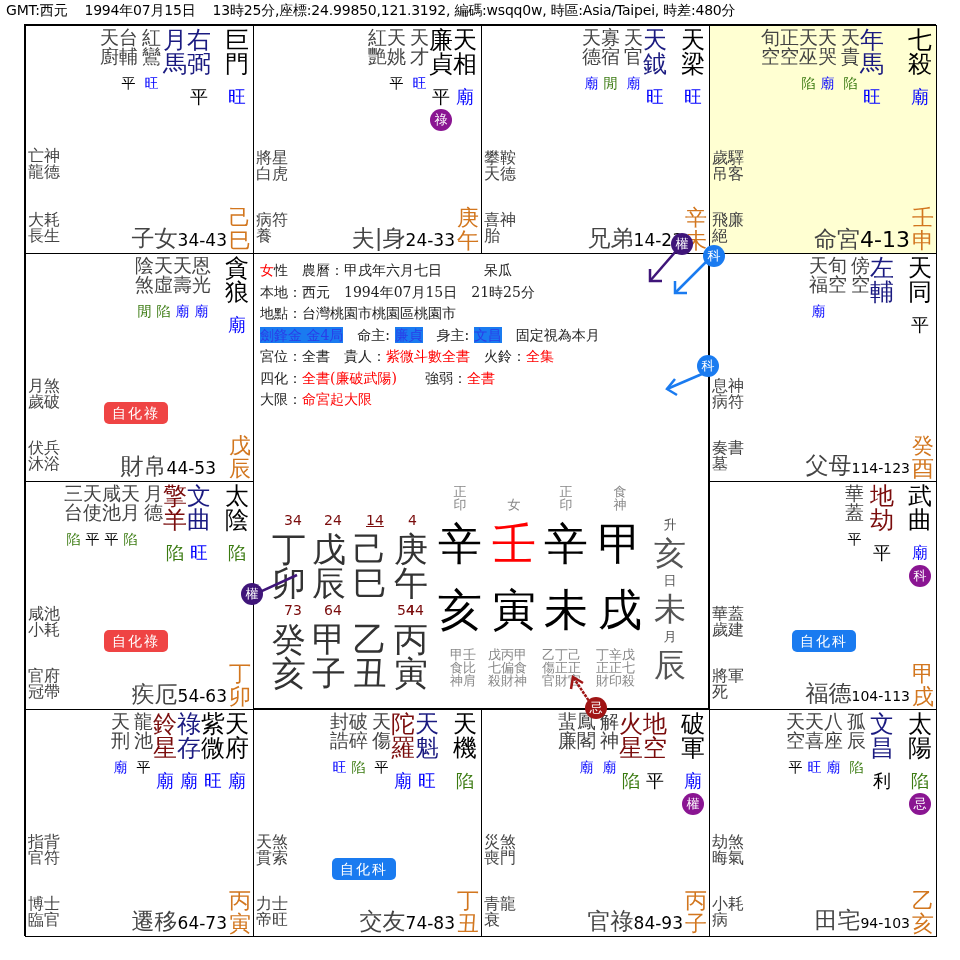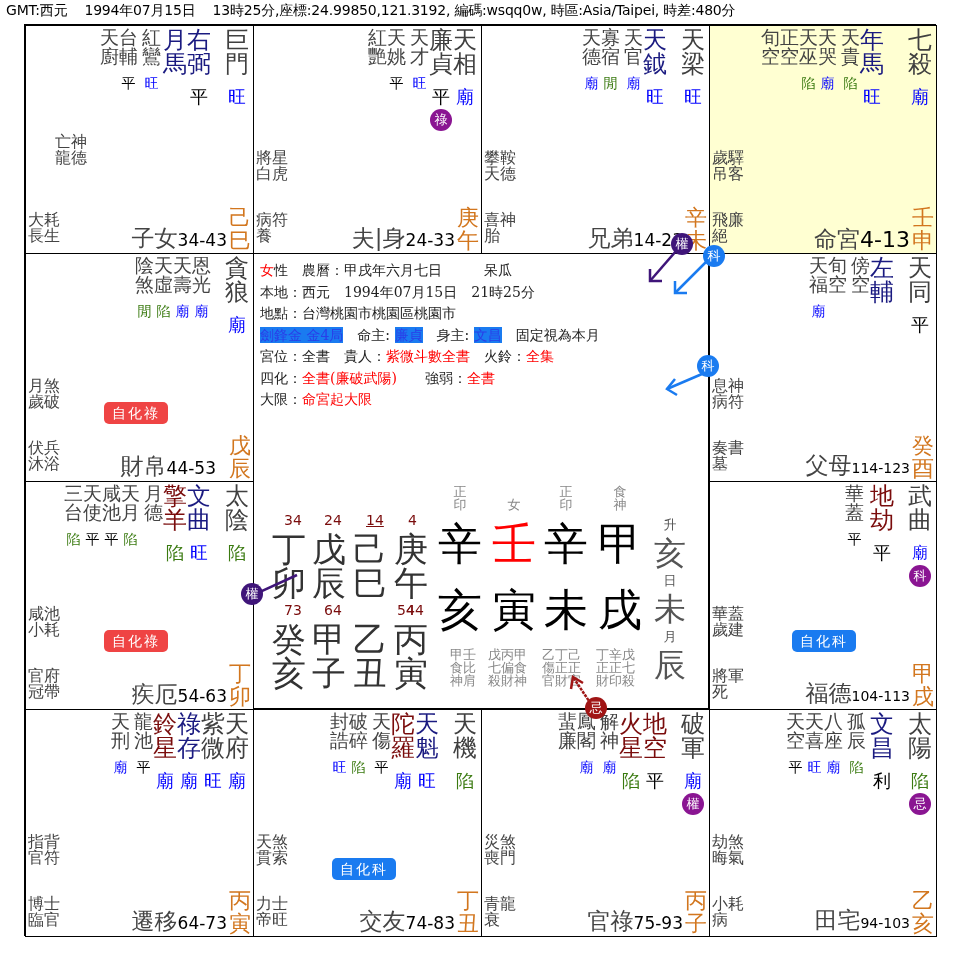--- a/index.html
+++ b/index.html
@@ -11,21 +11,21 @@
   .cell.ming { background: #ffffd2; }
   .center { position: absolute; left: 228px; top: 228px; width: 456px; height: 456px; border: 1px solid #000; background: #fff; }
 
   .minor { position: absolute; top: 2px; display: flex; flex-direction: row-reverse; }
   .vcol { display: flex; flex-direction: column; align-items: center; }
   .minor-name { font-size: 19px; line-height: 19px; color: #444; width: 19px; text-align: center; }
   .major-name { font-size: 24px; line-height: 24px; width: 24px; text-align: center; font-weight: normal; }
   .bright-s { font-size: 14px; line-height: 14px; margin-top: 10px; }
   .bright-l { font-size: 18px; line-height: 18px; margin-top: 12px; }
 
-  .c-red { color: #404040; text-align: right; }
+  .c-red { color: #000000; text-align: right; }
   .c-navy { color: #1a1a80; }
   .c-maroon { color: #7a0c0c; }
   .b-miao { color: #0000ff; }
   .b-wang { color: #0000ff; }
   .b-ping { color: #000; }
   .b-xian { color: #3a7a10; }
   .b-li { color: #000; }
 
   .hua-circle { width: 22px; height: 22px; border-radius: 50%; color: #fff; font-size: 13px; line-height: 22px; text-align: center; margin-top: 3px; }
   .purple { background: #8a1592; }
@@ -79,21 +79,21 @@
           <span class="bright-s b-wang">旺</span>
         </div>
       <div class="vcol">
           <span class="minor-name">台輔</span>
           <span class="bright-s b-ping">平</span>
         </div>
       <div class="vcol">
           <span class="minor-name">天廚</span>
         </div>
     </div>
-    <div class="shen" style="top:108px;margin-left:27px;">
+    <div class="shen" style="top:122px;">
         <span>亡神</span>
         <span>龍德</span>
       </div>
     <div class="shen" style="top:186px;">
         <span>大耗</span>
         <span>長生</span>
       </div>
     <div class="palace" style="right:26px;"><span>子女</span><span class="age">34-43</span></div>
     <div class="ganzhi">
         <div>己</div>
@@ -490,21 +490,21 @@
         </div>
     </div>
     <div class="shen" style="top:124px;">
         <span>災煞</span>
         <span>喪門</span>
       </div>
     <div class="shen" style="top:186px;">
         <span>青龍</span>
         <span>衰</span>
       </div>
-    <div class="palace" style="right:26px;"><span>官祿</span><span class="age">75-93</span></div>
+    <div class="palace" style="right:26px;"><span>官祿</span><span class="age">84-93</span></div>
     <div class="ganzhi">
         <div>丙</div>
         <div>子</div>
       </div>
   </div>
 
   <div class="cell" style="left:684px;top:684px;width:228px;height:228px;">
     <div class="minor" style="right:4px;">
       <div class="vcol" style="margin-left:14px;">
           <span class="major-name c-red">太陽</span>

